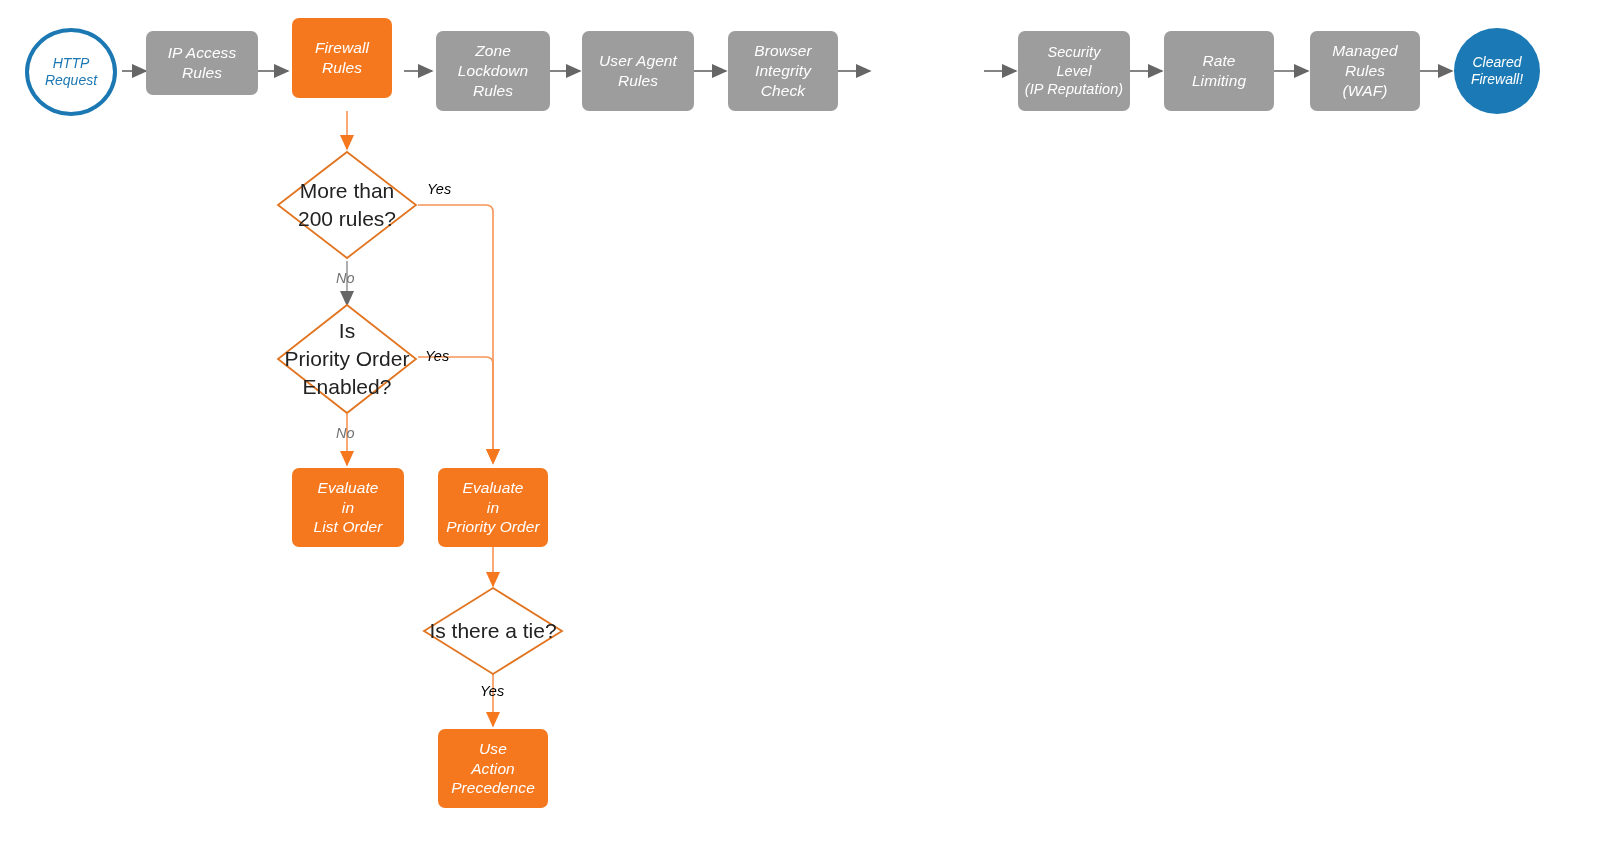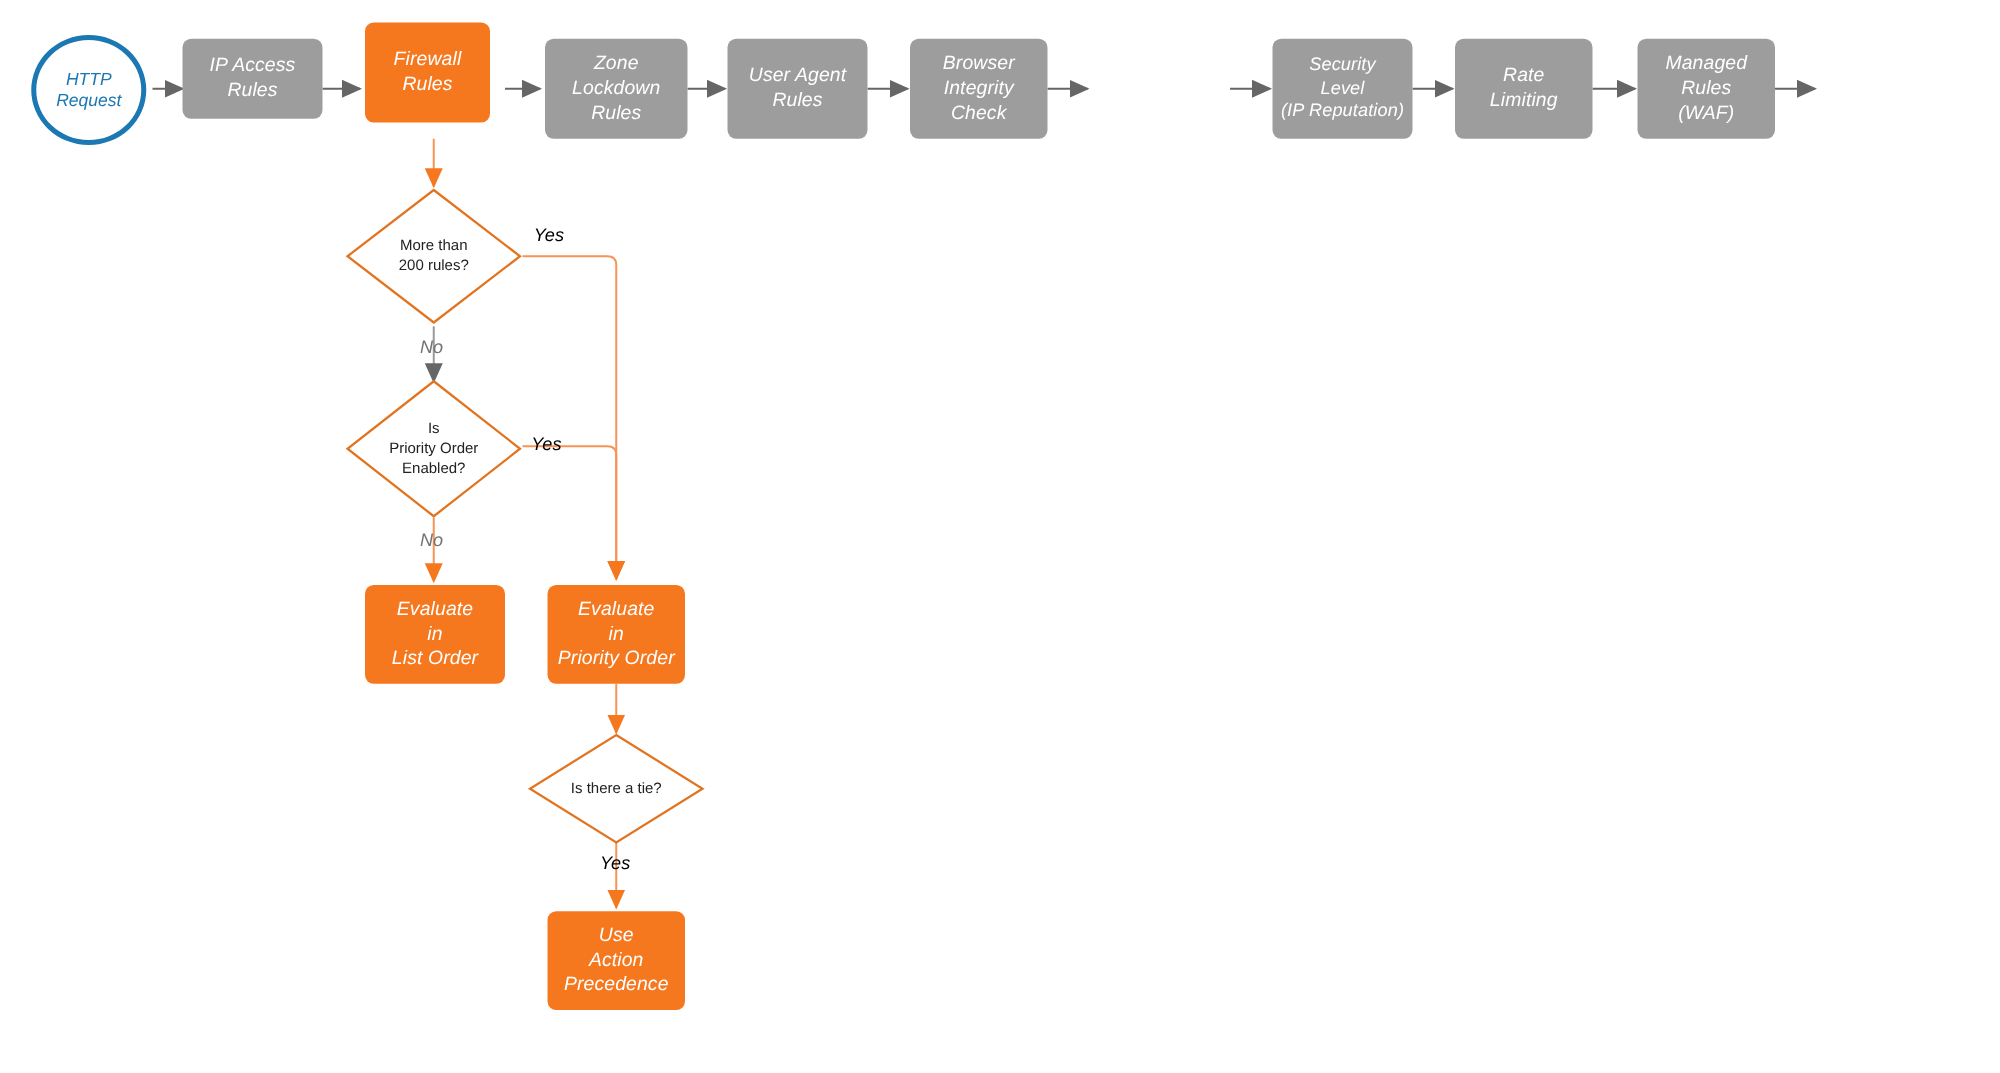--- a/index.html
+++ b/index.html
@@ -50,21 +50,21 @@
   
   .diamond{
     position:absolute;
     display:flex;align-items:center;justify-content:center;
   }
   .diamond svg{position:absolute;left:0;top:0;overflow:visible;}
   .diamond .dtext{
     position:relative;
     z-index:2;
     text-align:center;
-    font-size:12px;
+    font-size:21px;
     line-height:1.32;
     color:#222222;
     white-space:pre-line;
     pointer-events:none;
   }
 
   
   .edge-label{
     position:absolute;
     font-style:italic;
@@ -137,20 +137,22 @@
 Check</div>
   <div class="node grey" style="left:1164px;top:31px;width:110px;height:80px;">Rate
 Limiting</div>
   <div class="node grey" style="left:1018px;top:31px;width:112px;height:80px;font-size:14.5px;">Security
 Level
 (IP Reputation)</div>
   <div class="node grey" style="left:1310px;top:31px;width:110px;height:80px;">Managed
 Rules
 (WAF)</div>
 
+  <div class="circle filled" style="left:1454px;top:28px;width:86px;height:86px;">Cleared
+Firewall!</div>
 
   <div class="diamond" style="left:277px;top:151px;width:140px;height:108px;">
     <svg width="140" height="108" viewBox="0 0 140 108" xmlns="http://www.w3.org/2000/svg">
       <path d="M70,1 L139,54 L70,107 L1,54 Z" fill="#ffffff" stroke="#e2741f" stroke-width="1.8"></path>
     </svg>
     <div class="dtext">More than
 200 rules?</div>
   </div>
 
   <div class="diamond" style="left:277px;top:304px;width:140px;height:110px;">

